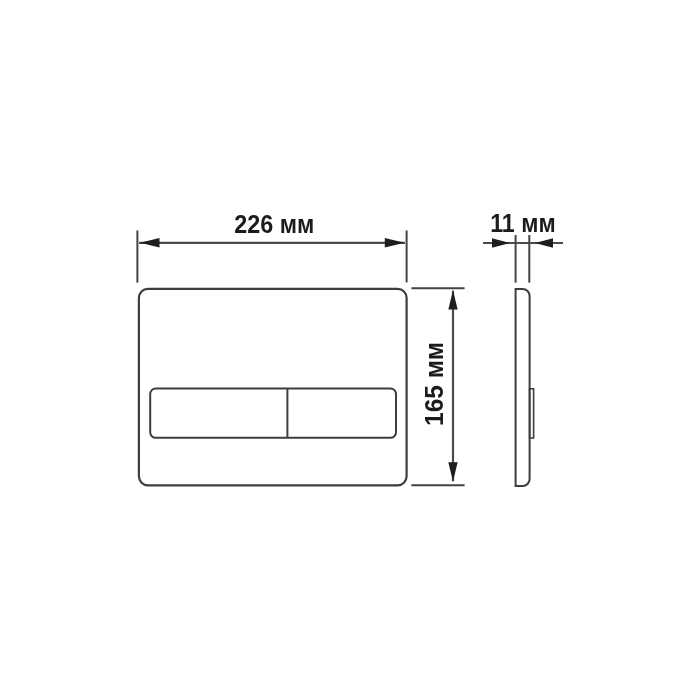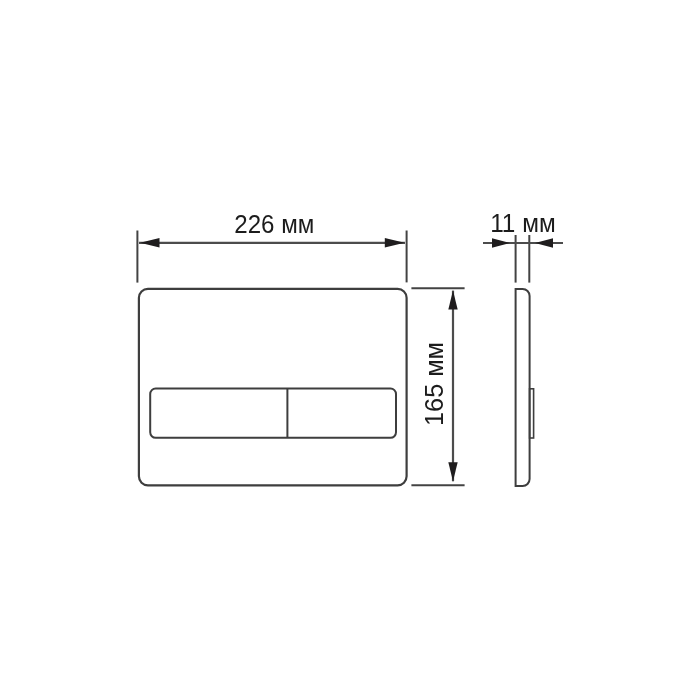--- a/index.html
+++ b/index.html
@@ -1,17 +1,17 @@
 <!DOCTYPE html>
 <html><head>
 <meta charset="utf-8">
 <title>Flush plate dimensions</title>
 <style>
   html,body{margin:0;padding:0;background:#ffffff;}
-  .wrap{width:700px;height:700px;position:relative;font-family:"Liberation Sans", sans-serif;}
+  .wrap{width:700px;height:700px;position:relative;font-family:"Liberation Sans", sans-serif;font-weight:bold;}
   svg{display:block;}
   text{font-family:"Liberation Sans", sans-serif;fill:#1c1c1c;}
 </style>
 </head>
 <body>
 <div class="wrap">
 <svg width="700" height="700" viewBox="0 0 700 700" xmlns="http://www.w3.org/2000/svg">
 
   <rect x="0" y="0" width="700" height="700" fill="#ffffff"></rect>
 

